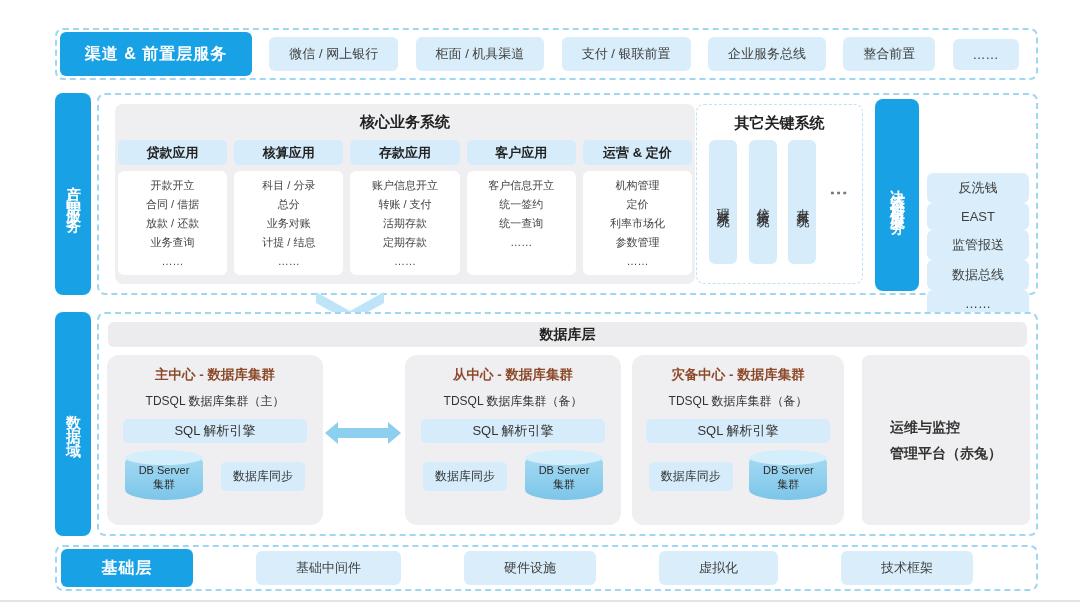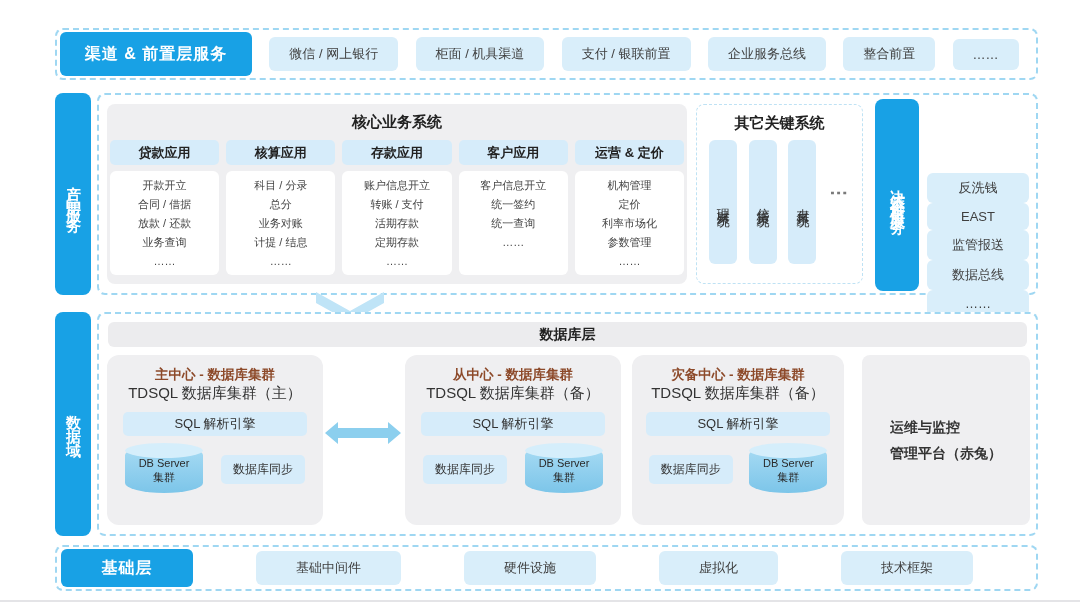--- a/index.html
+++ b/index.html
@@ -20,21 +20,21 @@
 
   
   .channel-box { left:55px; top:28px; width:983px; height:52px; display:flex; align-items:center; }
   .channel-tag { width:192px; height:44px; margin-left:3px; flex:0 0 auto; }
 
   
   .product-vbar { left:55px; top:93px; width:36px; height:202px; letter-spacing:8px; }
   .product-box { left:97px; top:93px; width:941px; height:202px; }
 
   .gray-panel { background:#efeff1; border-radius:8px; }
-  .core-panel { position:absolute; left:8px; top:9px; width:580px; height:180px; }
+  .core-panel { position:absolute; left:16px; top:9px; width:580px; height:180px; }
   .panel-title { text-align:center; font-weight:bold; font-size:15px; color:#222; padding-top:9px; }
   .core-cols { display:flex; gap:7px; padding:8px 3px 0; }
   .core-col { flex:1; min-width:0; }
   .col-header { background:#d6ecfa; border-radius:5px; height:25px; line-height:25px; text-align:center;
                 font-weight:bold; font-size:13px; color:#222; white-space:nowrap; }
   .col-card { background:#fff; border-radius:6px; margin-top:6px; height:104px; padding-top:5px;
               text-align:center; font-size:11px; color:#444; box-sizing:border-box; }
   .card-line { line-height:19px; white-space:nowrap; }
 
   .other-panel { position:absolute; left:597px; top:9px; width:167px; height:180px;
@@ -56,21 +56,21 @@
   .data-vbar { left:55px; top:312px; width:36px; height:224px; letter-spacing:14px; }
   .data-box { left:97px; top:312px; width:941px; height:224px; }
   .db-layer-bar { position:absolute; left:9px; top:8px; width:919px; height:25px; background:#ececee;
                   border-radius:6px; text-align:center; line-height:25px; font-weight:bold; font-size:14px; color:#222; }
 
   .cluster { position:absolute; top:41px; height:170px; background:#efeff1; border-radius:12px; text-align:center; }
   .c1 { left:8px;  width:216px; }
   .c2 { left:306px; width:216px; }
   .c3 { left:533px; width:212px; }
   .cluster-title { margin-top:11px; font-weight:bold; font-size:13.5px; color:#8d4a2a; }
-  .cluster-sub { font-size:15px; color:#333; }
+  .cluster-sub { margin-top:9px; font-size:12px; color:#333; }
   .engine-bar { margin:9px auto 0; width:184px; height:24px; line-height:24px; background:#d6ecfa;
                 border-radius:5px; font-size:13px; color:#333; }
   .cluster-bottom { margin-top:9px; display:flex; align-items:center; justify-content:space-evenly; }
   .sync-pill { background:#d6ecfa; border-radius:5px; padding:6px 12px; font-size:12px; color:#333; white-space:nowrap; }
 
   .cylinder { position:relative; width:78px; height:48px; background:linear-gradient(180deg,#a9dcf4,#7cc5e9);
               border-radius:39px/10px; }
   .cylinder::before { content:""; position:absolute; left:0; top:-2px; width:100%; height:15px;
                       background:#d5eefb; border-radius:50%; }
   .cyl-text { position:absolute; left:0; top:11px; width:100%; text-align:center; font-size:11px;

